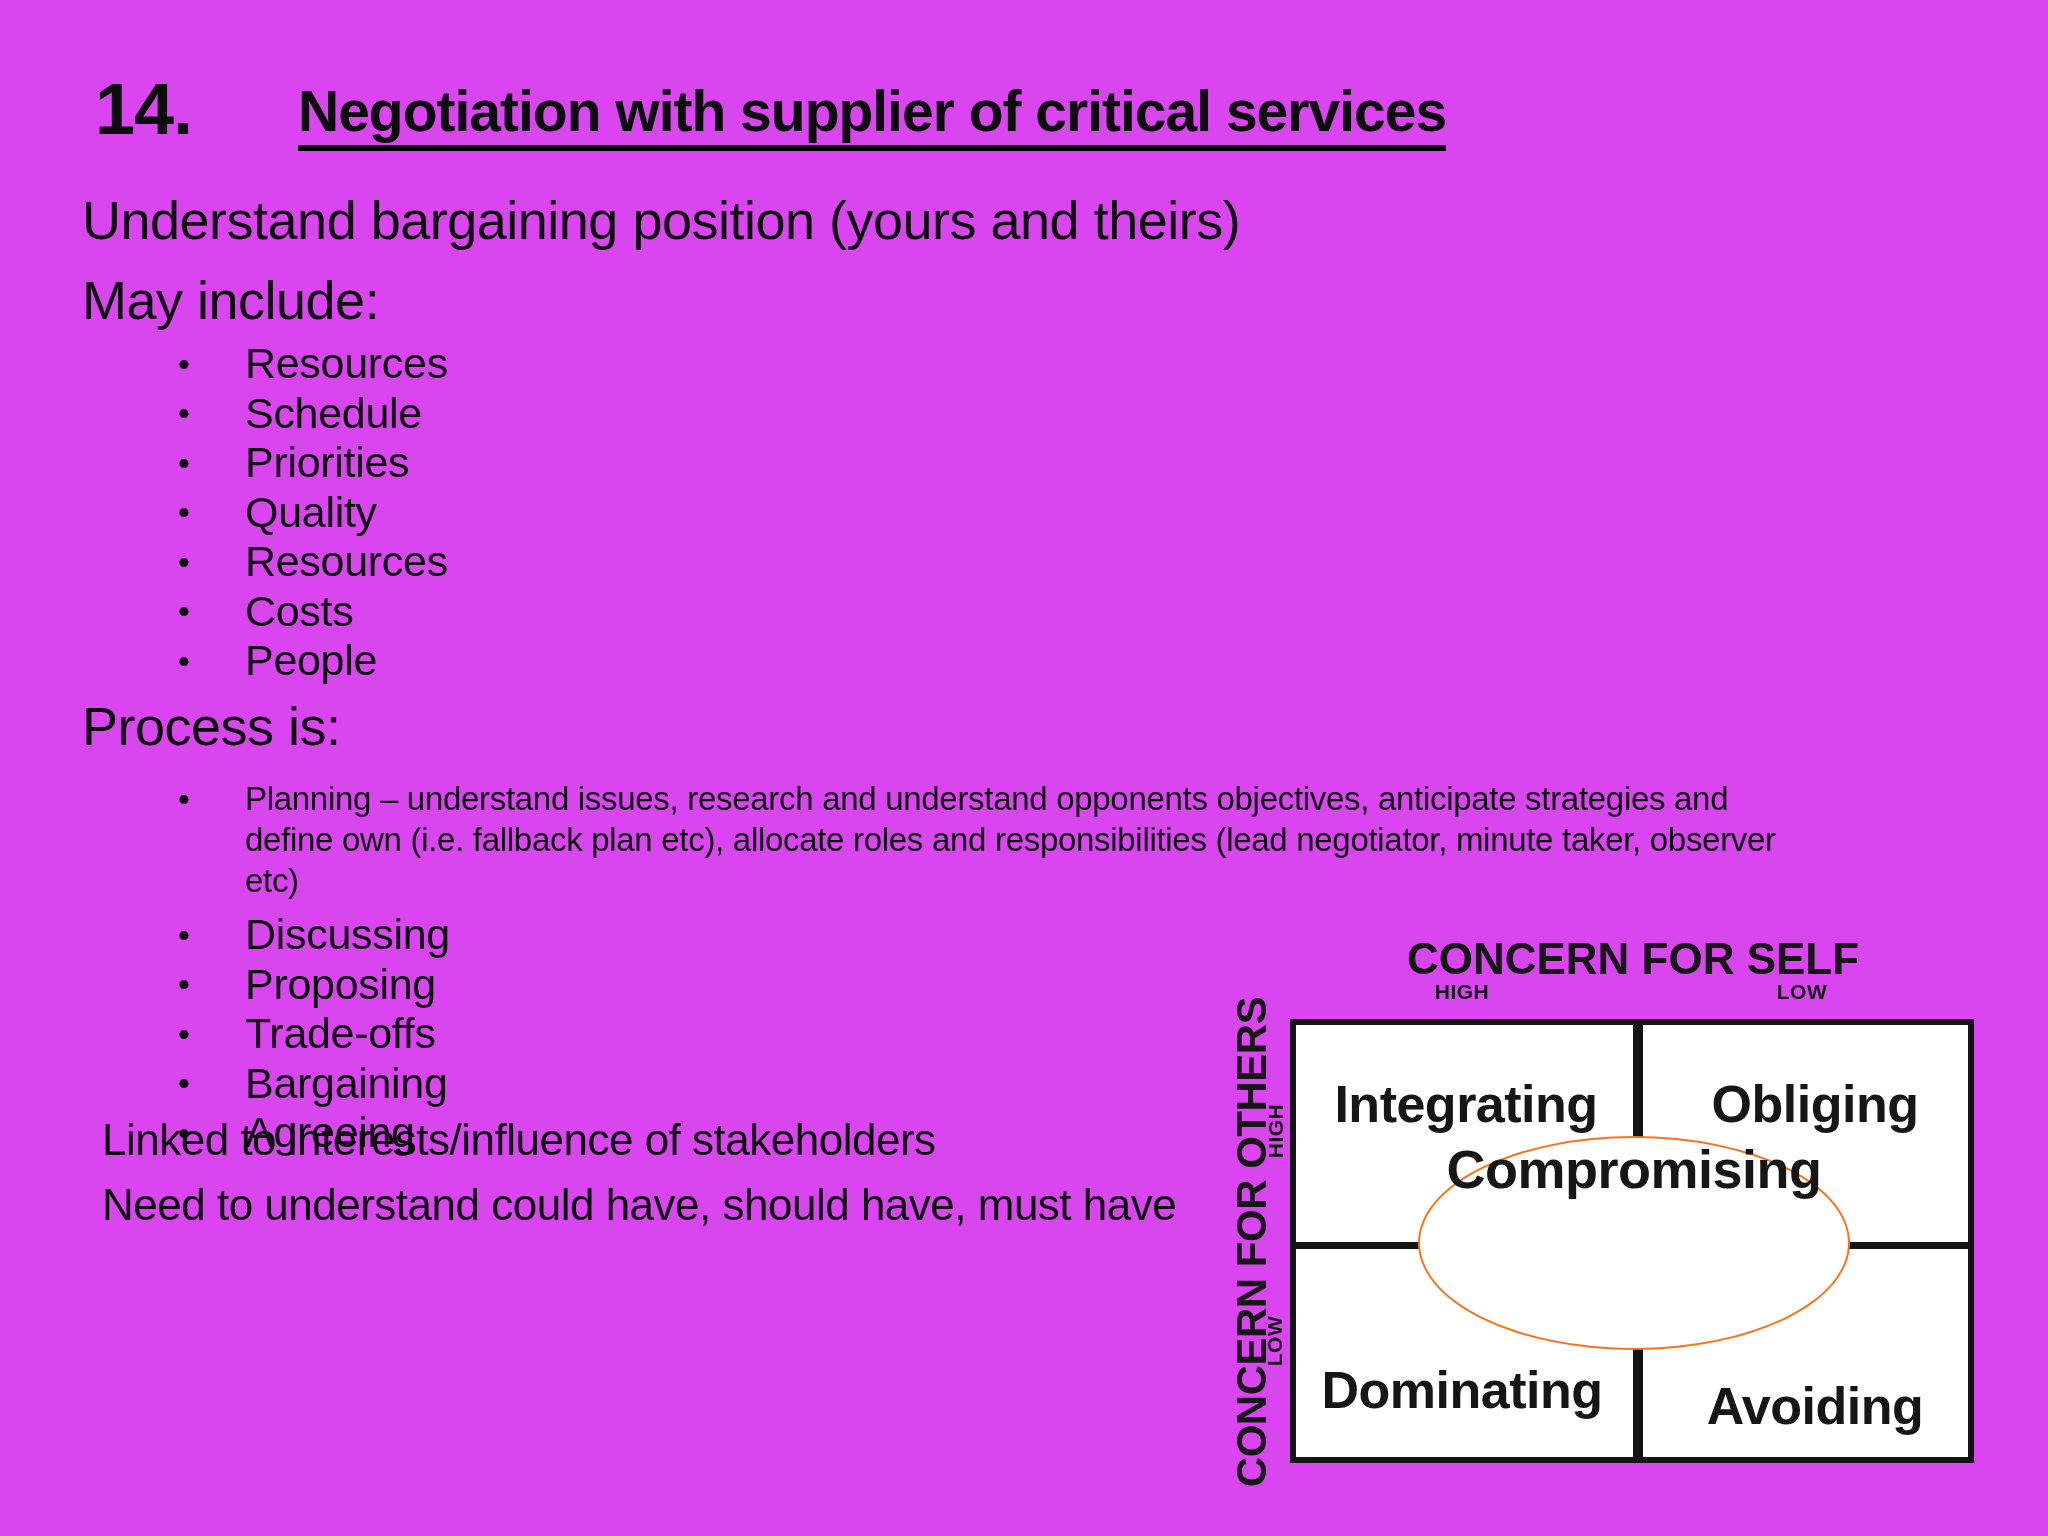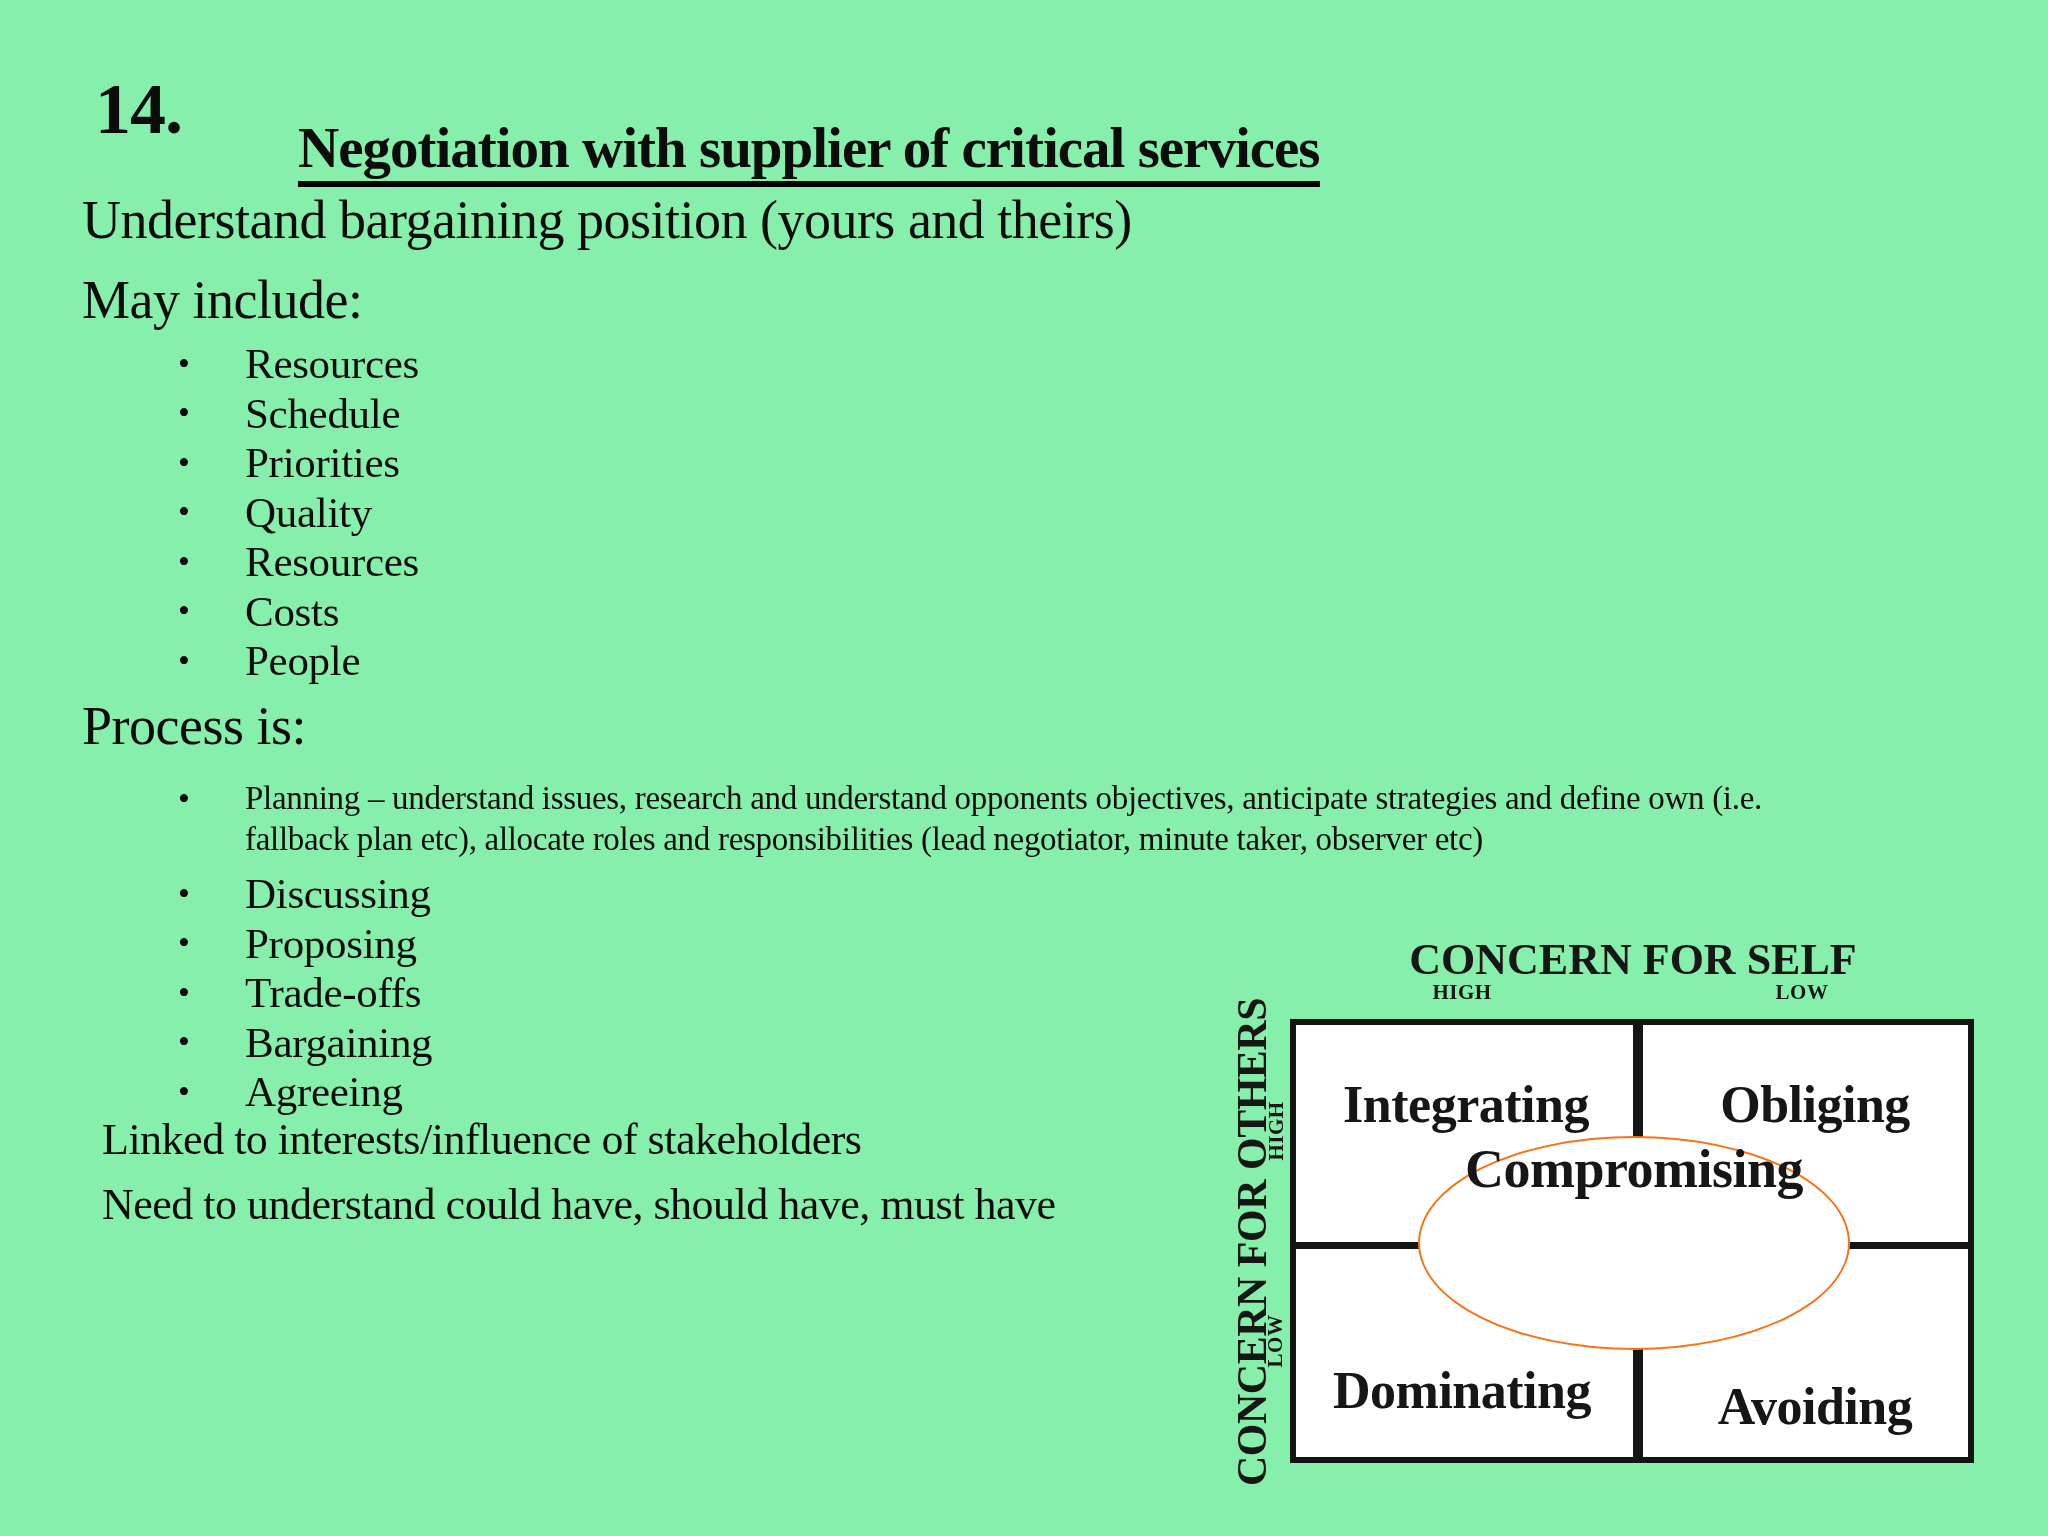--- a/index.html
+++ b/index.html
@@ -1,24 +1,24 @@
 <!DOCTYPE html>
 <html><head>
 <meta charset="utf-8">
 <style>
   html,body{margin:0;padding:0;background:#ffffff;}
   .slide{
-    position:relative;width:2048px;height:1536px;background:#86efac;overflow:hidden;
-    font-family:Liberation Serif, serif;color:#0c0c0c;
+    position:relative;width:2048px;height:1536px;background:#d946ef;overflow:hidden;
+    font-family:Liberation Sans, sans-serif;color:#0c0c0c;
   }
   
   .slide-number{position:absolute;left:95px;top:68px;font-size:72px;font-weight:700;letter-spacing:-1px;}
   .slide-title{
     position:absolute;left:298px;top:82px;font-size:57px;font-weight:700;letter-spacing:-1px;
-    line-height:1.05;border-bottom:6px solid #000;padding-bottom:3px;white-space:nowrap;margin-top:36px;
+    line-height:1.05;border-bottom:6px solid #000;padding-bottom:3px;white-space:nowrap;
   }
   
   .big{position:absolute;left:82px;font-size:54px;line-height:60px;white-space:nowrap;letter-spacing:-0.5px;}
   .intro{top:190px;}
   .may-heading{top:270px;}
   .process-heading{top:696px;}
   
   .list{position:absolute;left:0;}
   .list-may{top:339px;width:900px;}
   .list-process{top:778px;width:1800px;}

